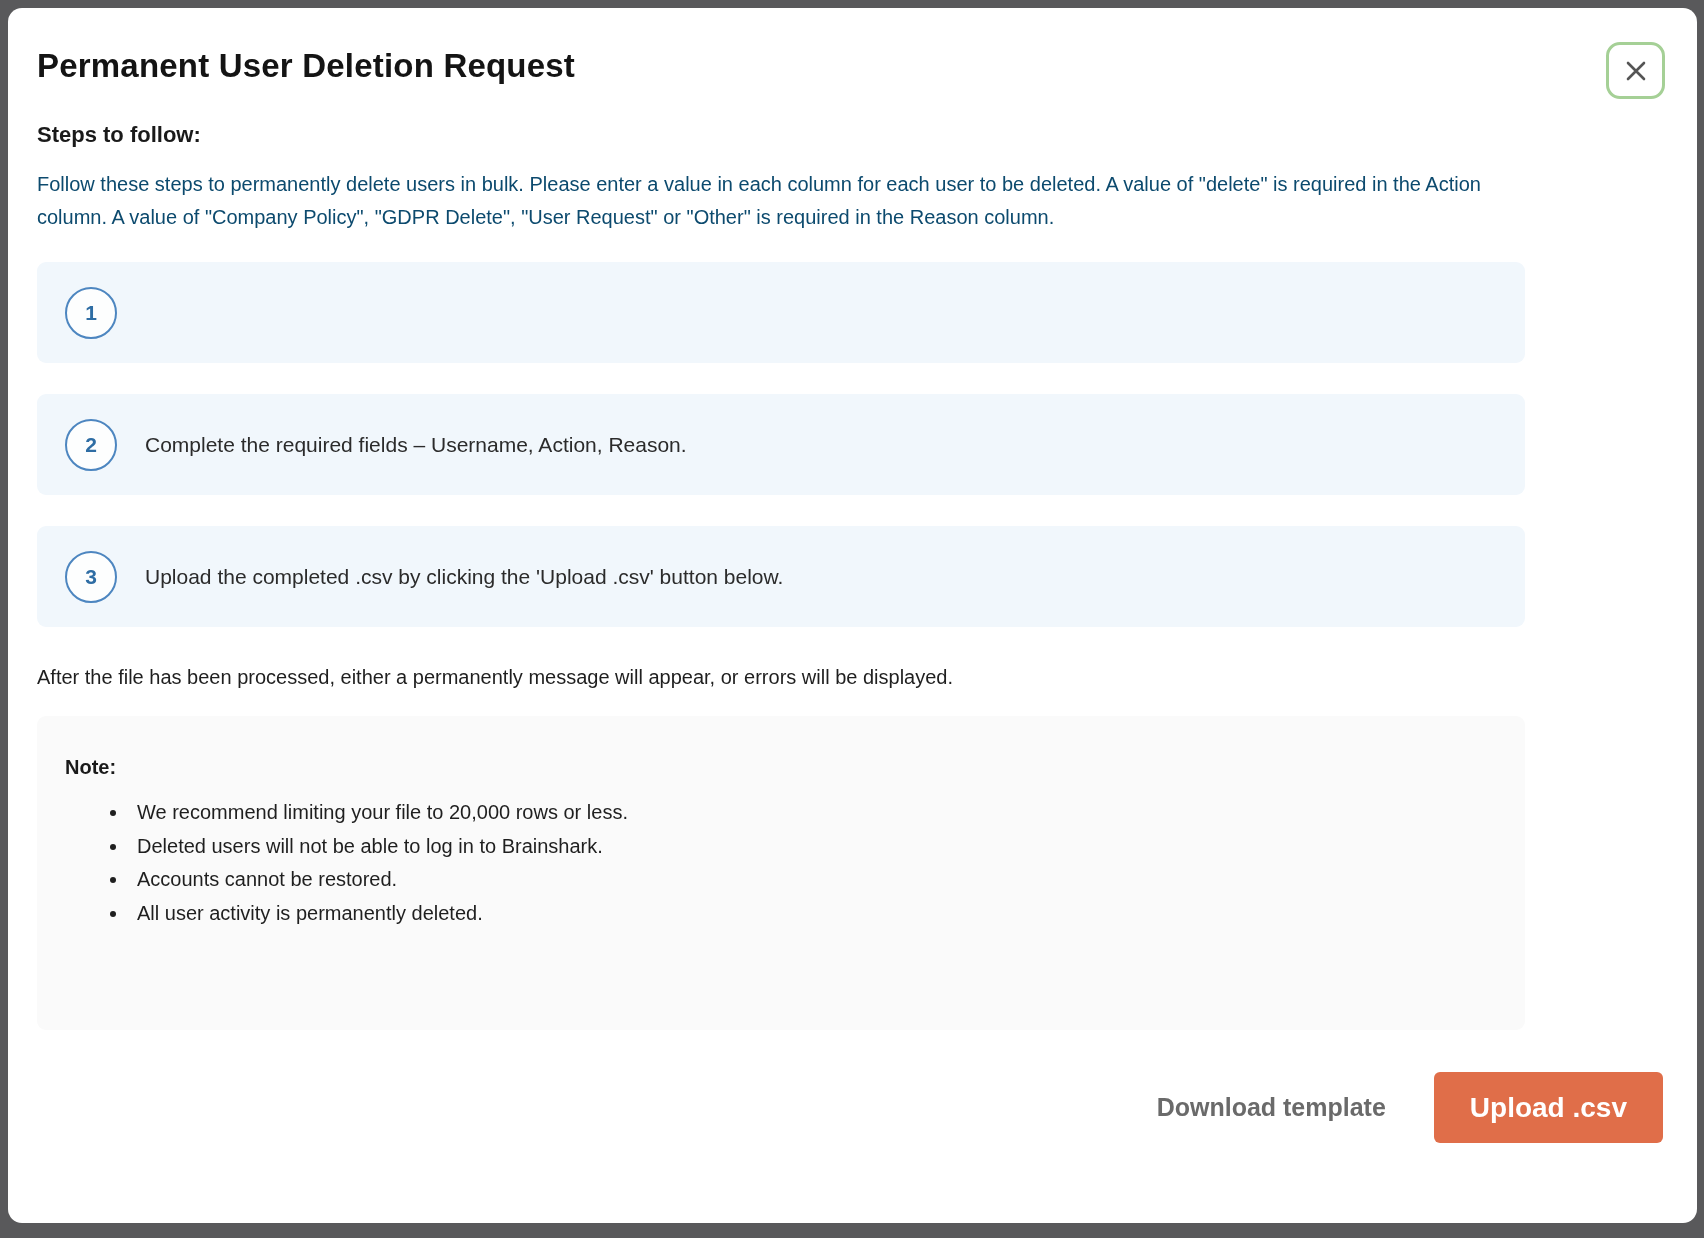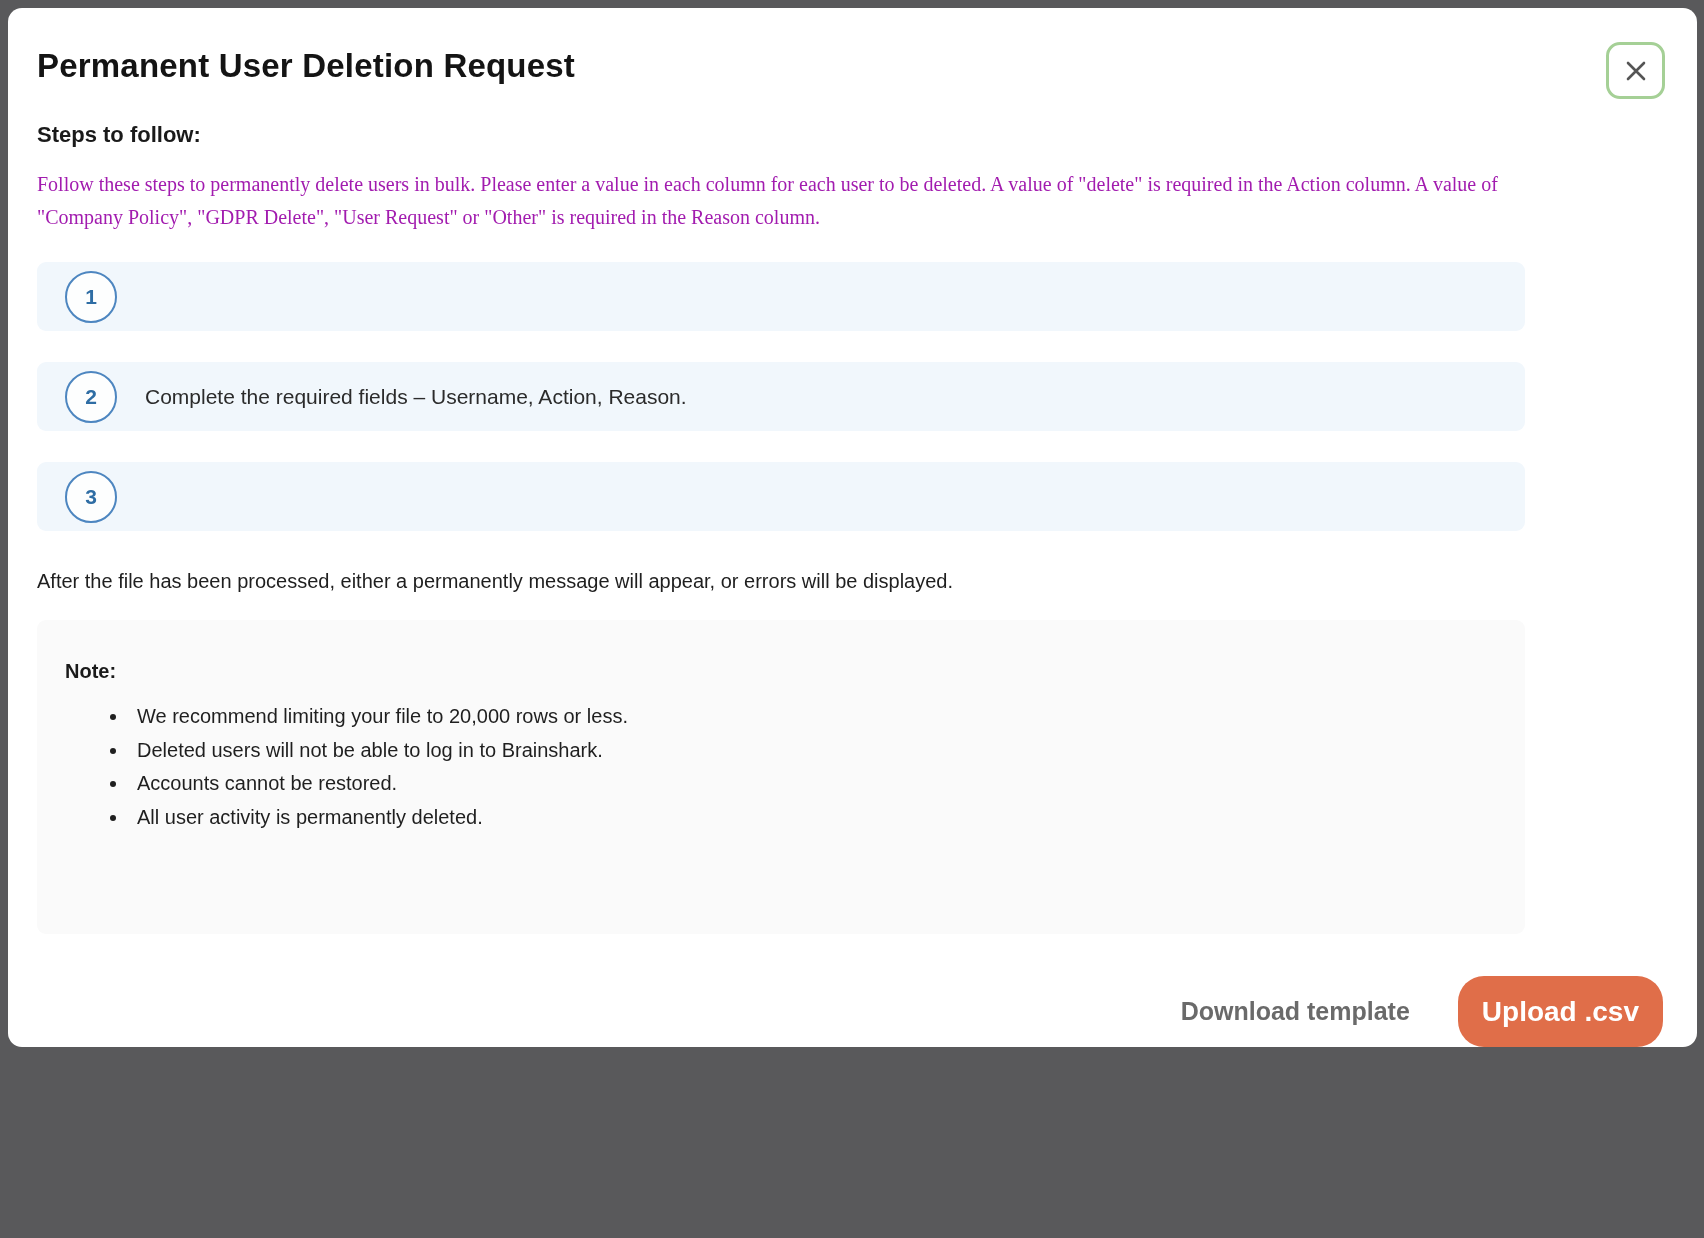--- a/index.html
+++ b/index.html
@@ -8,21 +8,21 @@
     font-family: "Liberation Sans", sans-serif;
     background: #59595b;
     color: #222;
   }
   .backdrop {
     width: 1704px; height: 1238px;
     padding: 8px 7px 15px 8px;
   }
   .modal {
     position: relative;
-    width: 1689px; height: 1039px;
+    width: 1689px; height: 1215px;
     background: #ffffff;
     border-radius: 14px;
     overflow: hidden;
     display: flex;
     flex-direction: column;
     padding-top: 38px;
   }
   .content {
     width: 1488px;
     margin-left: 29px;
@@ -49,22 +49,21 @@
   .steps-heading {
     margin-top: 36px;
     font-size: 22px;
     font-weight: bold;
     color: #1a1a1a;
   }
   .intro {
     margin-top: 20px;
     font-size: 20px;
     line-height: 33px;
-    color: #a21caf;
-    font-family: Liberation Serif, serif;
+    color: #0c4a6e;
   }
   .step-row {
     margin-top: 28px;
     height: 101px;
     background: #f1f7fc;
     border-radius: 9px;
     display: flex;
     align-items: center;
     padding-left: 28px;
   }
@@ -133,25 +132,25 @@
     border: none;
     font-family: "Liberation Sans", sans-serif;
     cursor: pointer;
   }
   .upload-btn {
     min-width: 196px;
     height: 71px;
     background: #e06e49;
     color: #ffffff;
     border: none;
-    border-radius: 26px;
+    border-radius: 6px;
     font-size: 28px;
     font-weight: bold;
     font-family: "Liberation Sans", sans-serif;
-    padding: 0 24px;
+    padding: 0 36px;
     cursor: pointer;
   }
 </style>
 </head>
 <body>
 
 <div class="backdrop">
   <div class="modal">
 
     <h1 class="modal-title content">Permanent User Deletion Request</h1>
@@ -172,20 +171,21 @@
       <div class="step-circle">1</div>
     </div>
 
     <div class="step-row content">
       <div class="step-circle">2</div>
       <div class="step-text">Complete the required fields – Username, Action, Reason.</div>
     </div>
 
     <div class="step-row content">
       <div class="step-circle">3</div>
+      <div class="step-text">Upload the completed .csv by clicking the 'Upload .csv' button below.</div>
     </div>
 
     <p class="after-text content">After the file has been processed, either a permanently message will appear, or errors will be displayed.</p>
 
     <div class="note-box content">
       <div class="note-heading">Note:</div>
       <ul class="note-list">
         <li>We recommend limiting your file to 20,000 rows or less.</li>
         <li>Deleted users will not be able to log in to Brainshark.</li>
         <li>Accounts cannot be restored.</li>

